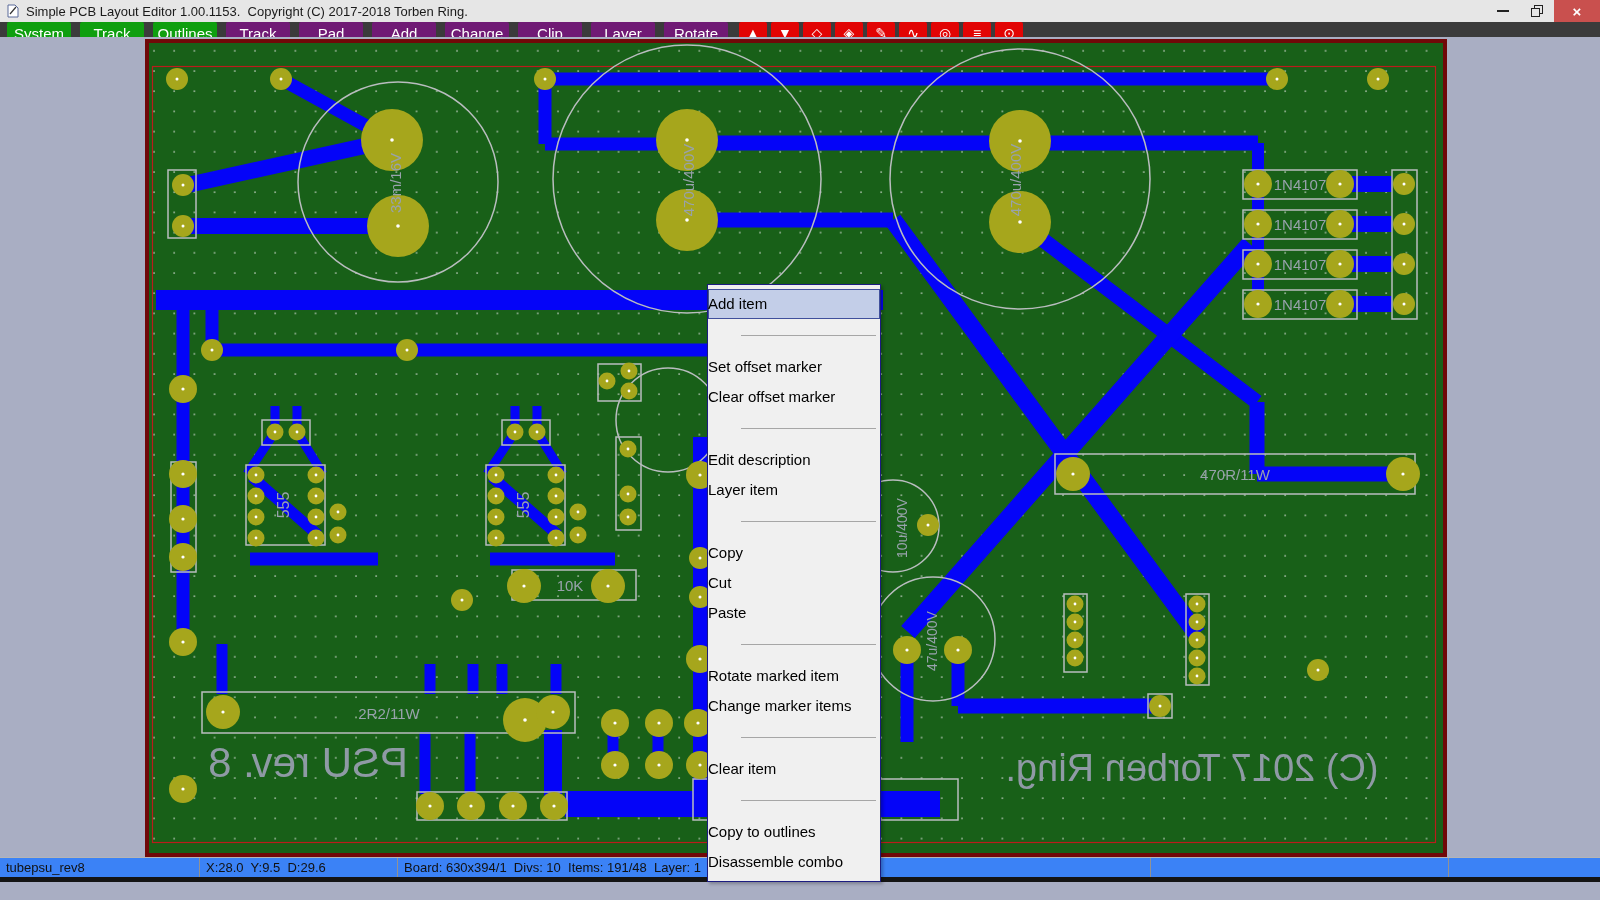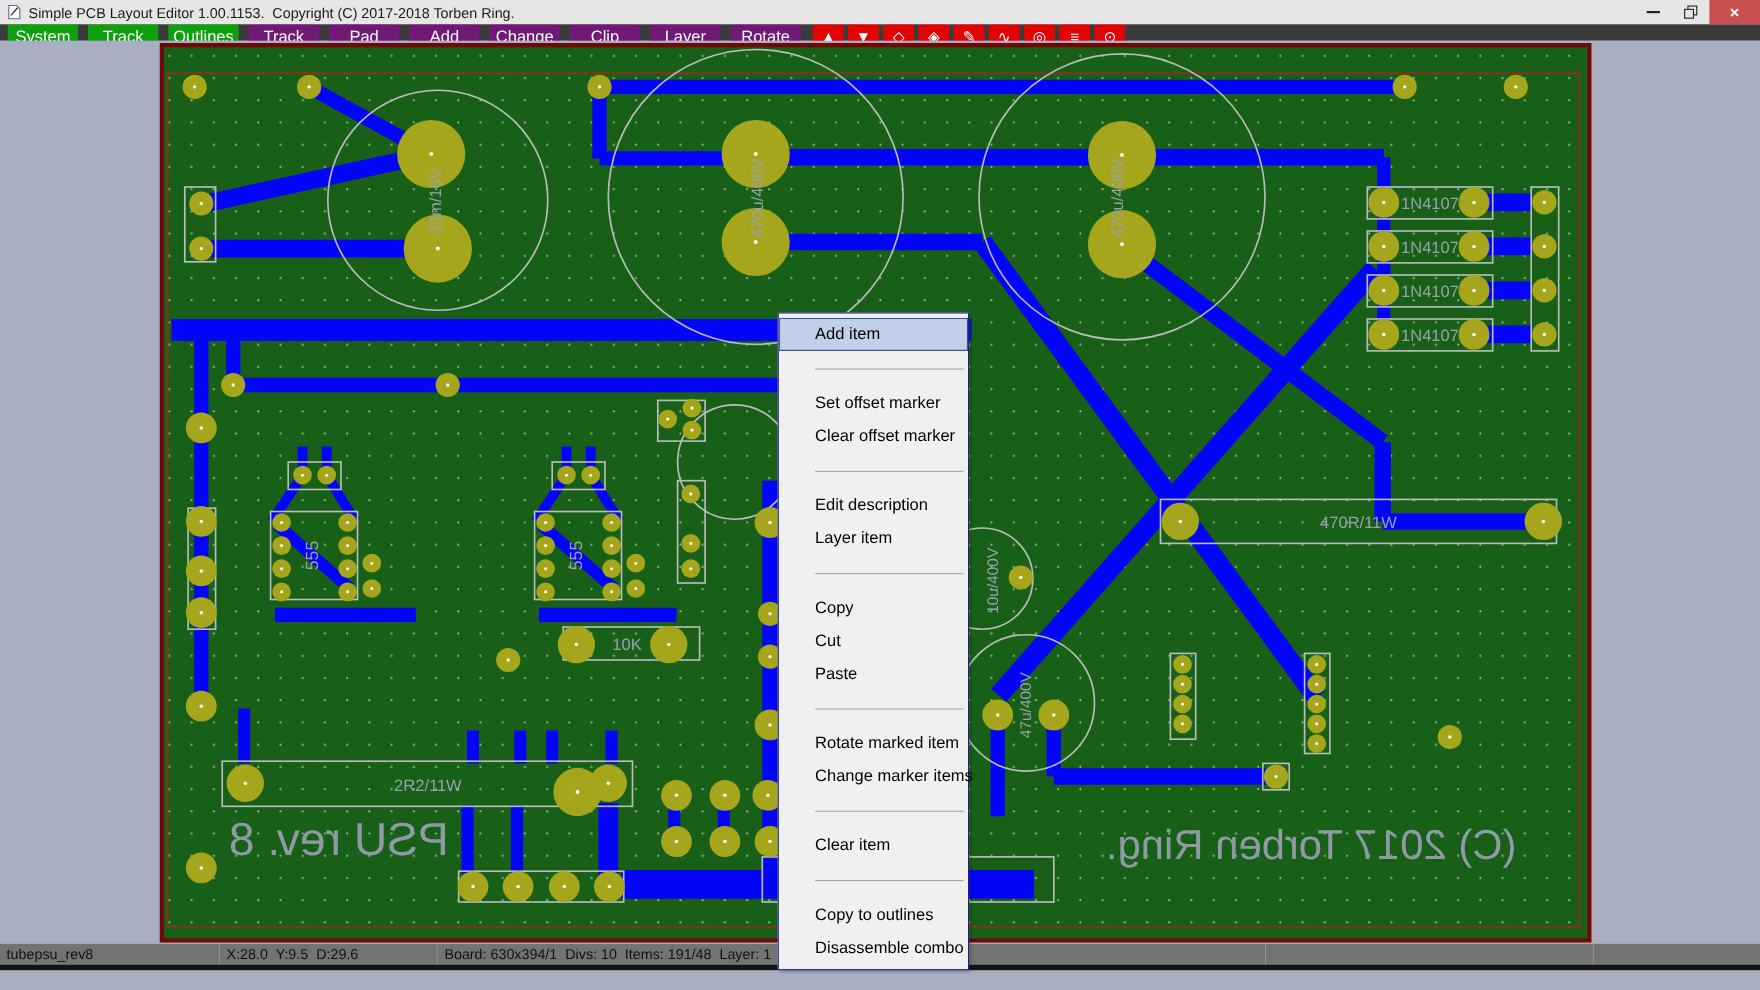--- a/index.html
+++ b/index.html
@@ -29,27 +29,27 @@
 
   
   .main { position:relative; width:1600px; height:820px; background:#a9aec3; }
   .board { position:absolute; left:145px; top:2px; width:1302px; height:818px; }
   .board svg { display:block; }
 
   
   .cmenu { position:absolute; left:707px; top:247px; width:174px; background:#f0f0f0;
            border:1px solid #1c1c80; padding:4px 0; font-size:15px; color:#000;
            box-shadow:2px 2px 3px rgba(0,0,0,.25); }
-  .cm-item { height:30px; line-height:30px; padding-left:33px; white-space:nowrap; }
+  .cm-item { height:30px; line-height:30px; white-space:nowrap; }
   .cm-item.selected { background:#c3cee8; box-shadow:inset 0 0 0 1px #40509c; }
   .cm-sep { height:33px; display:flex; align-items:center; }
   .cm-sep .line { flex:1; height:1px; background:#a6a6a6; margin-left:33px; margin-right:4px; }
 
   
-  .statusbar { height:20px; background:#737373; border-top:1px solid #b5b5b5; display:flex;
+  .statusbar { height:20px; background:#3b82f6; border-top:1px solid #b5b5b5; display:flex;
                font-size:13px; color:#111; }
   .sb { border-right:1px solid #929292; height:100%; display:flex; align-items:center;
         padding-left:6px; white-space:pre; overflow:hidden; }
   .sb1 { width:200px; } .sb2 { width:198px; } .sb3 { width:454px; }
   .sb4 { width:299px; } .sb5 { width:298px; } .sb6 { width:151px; border-right:none; }
   .bottomstrip { height:5px; background:#141414; }
 </style>
 </head>
 <body>
 

